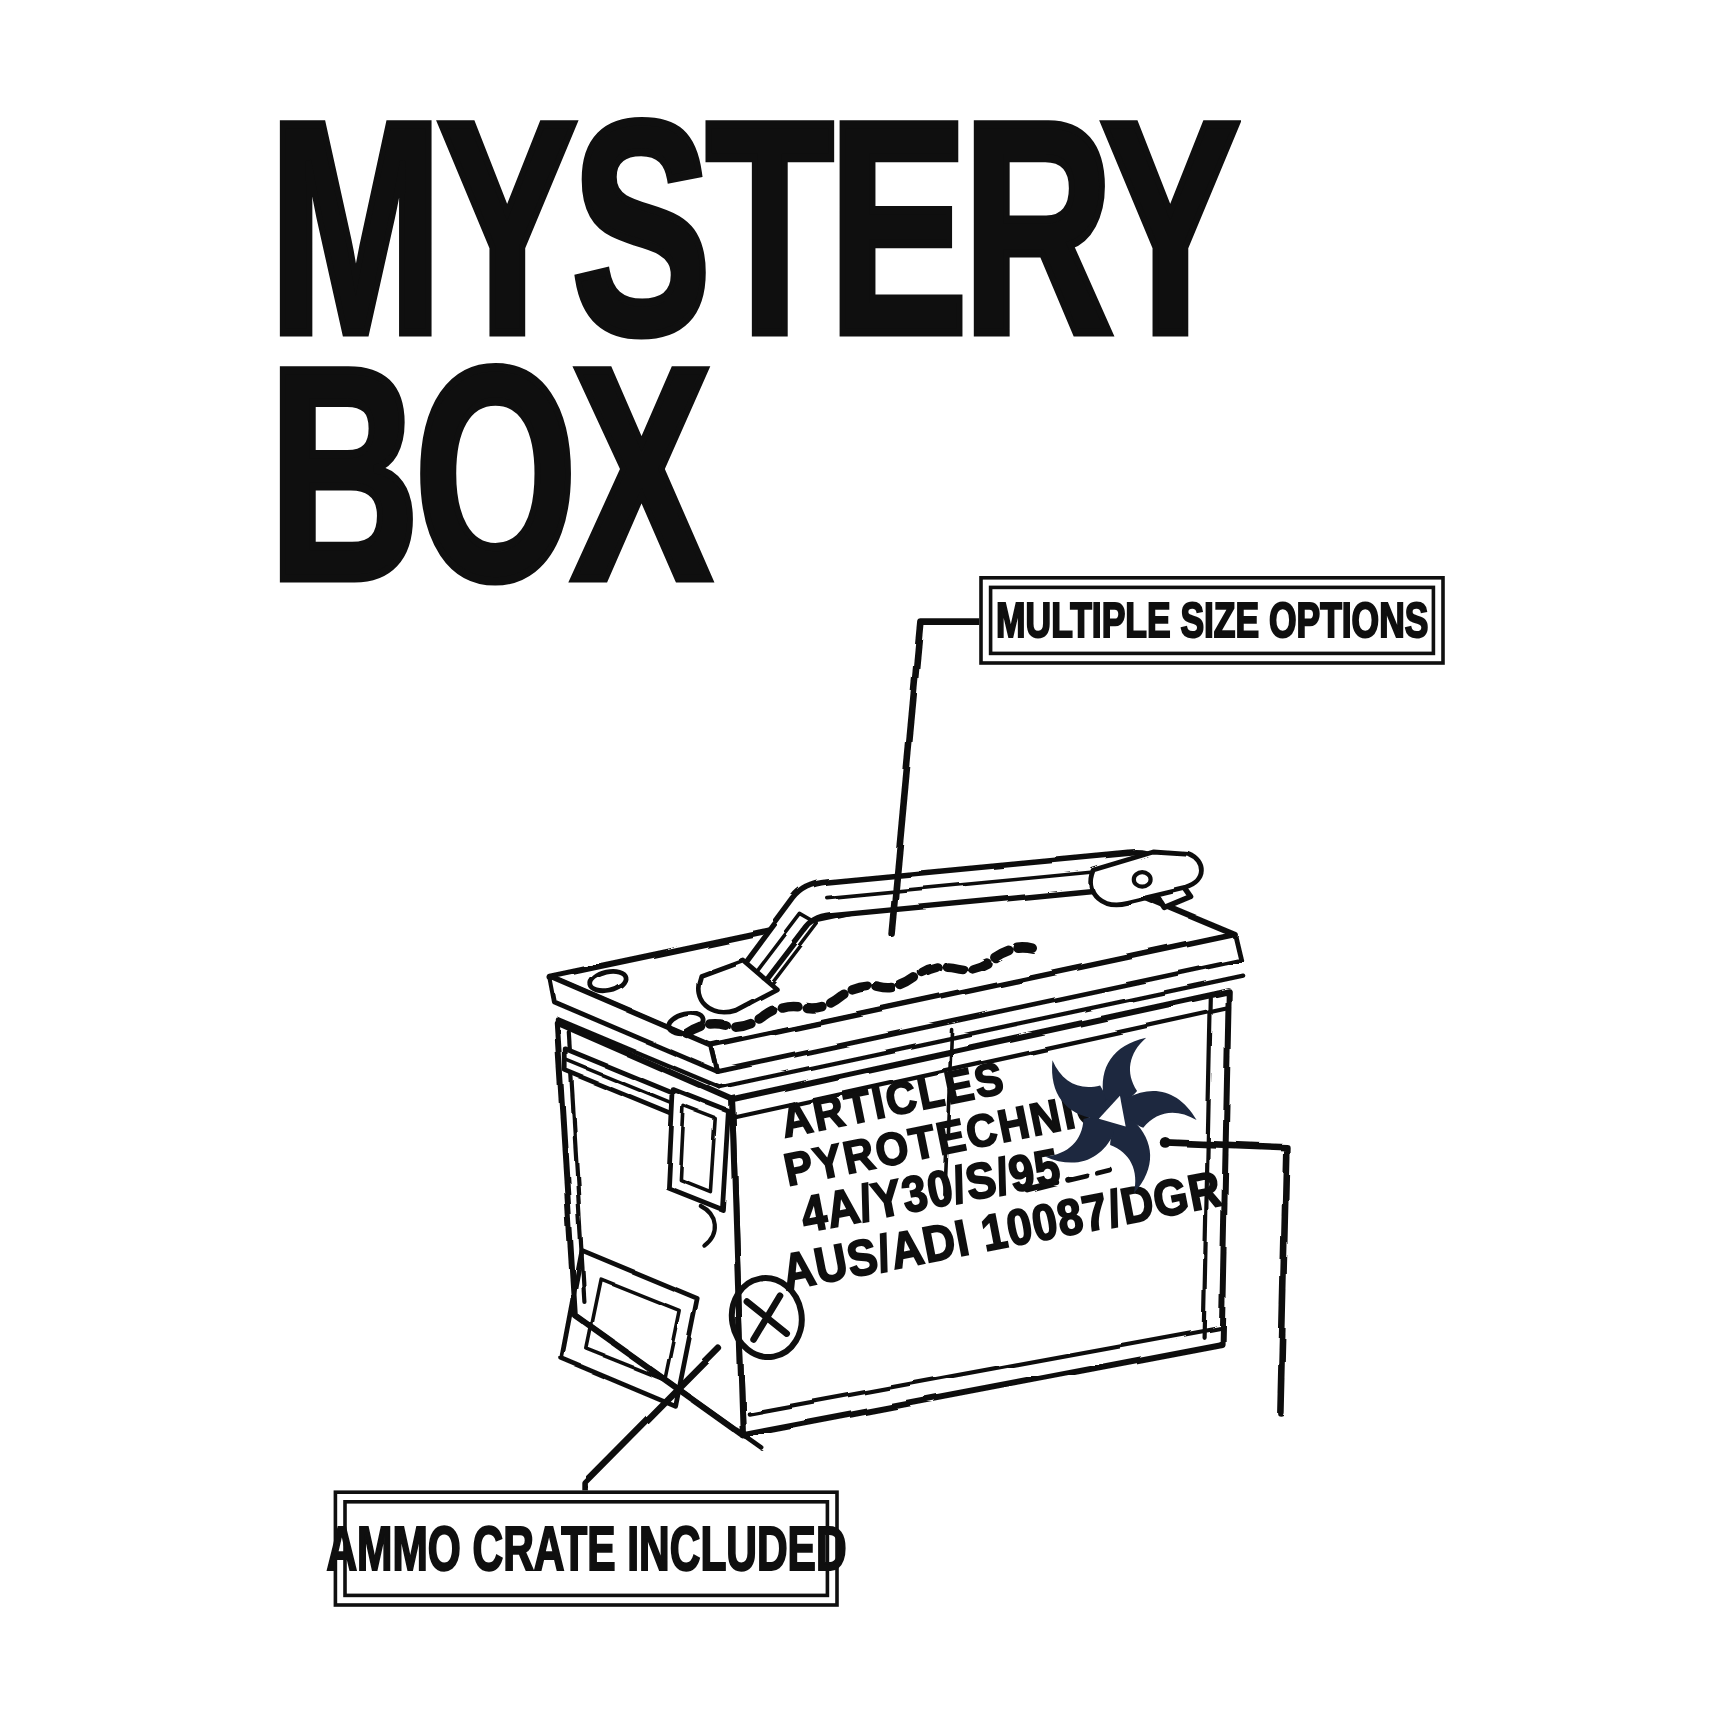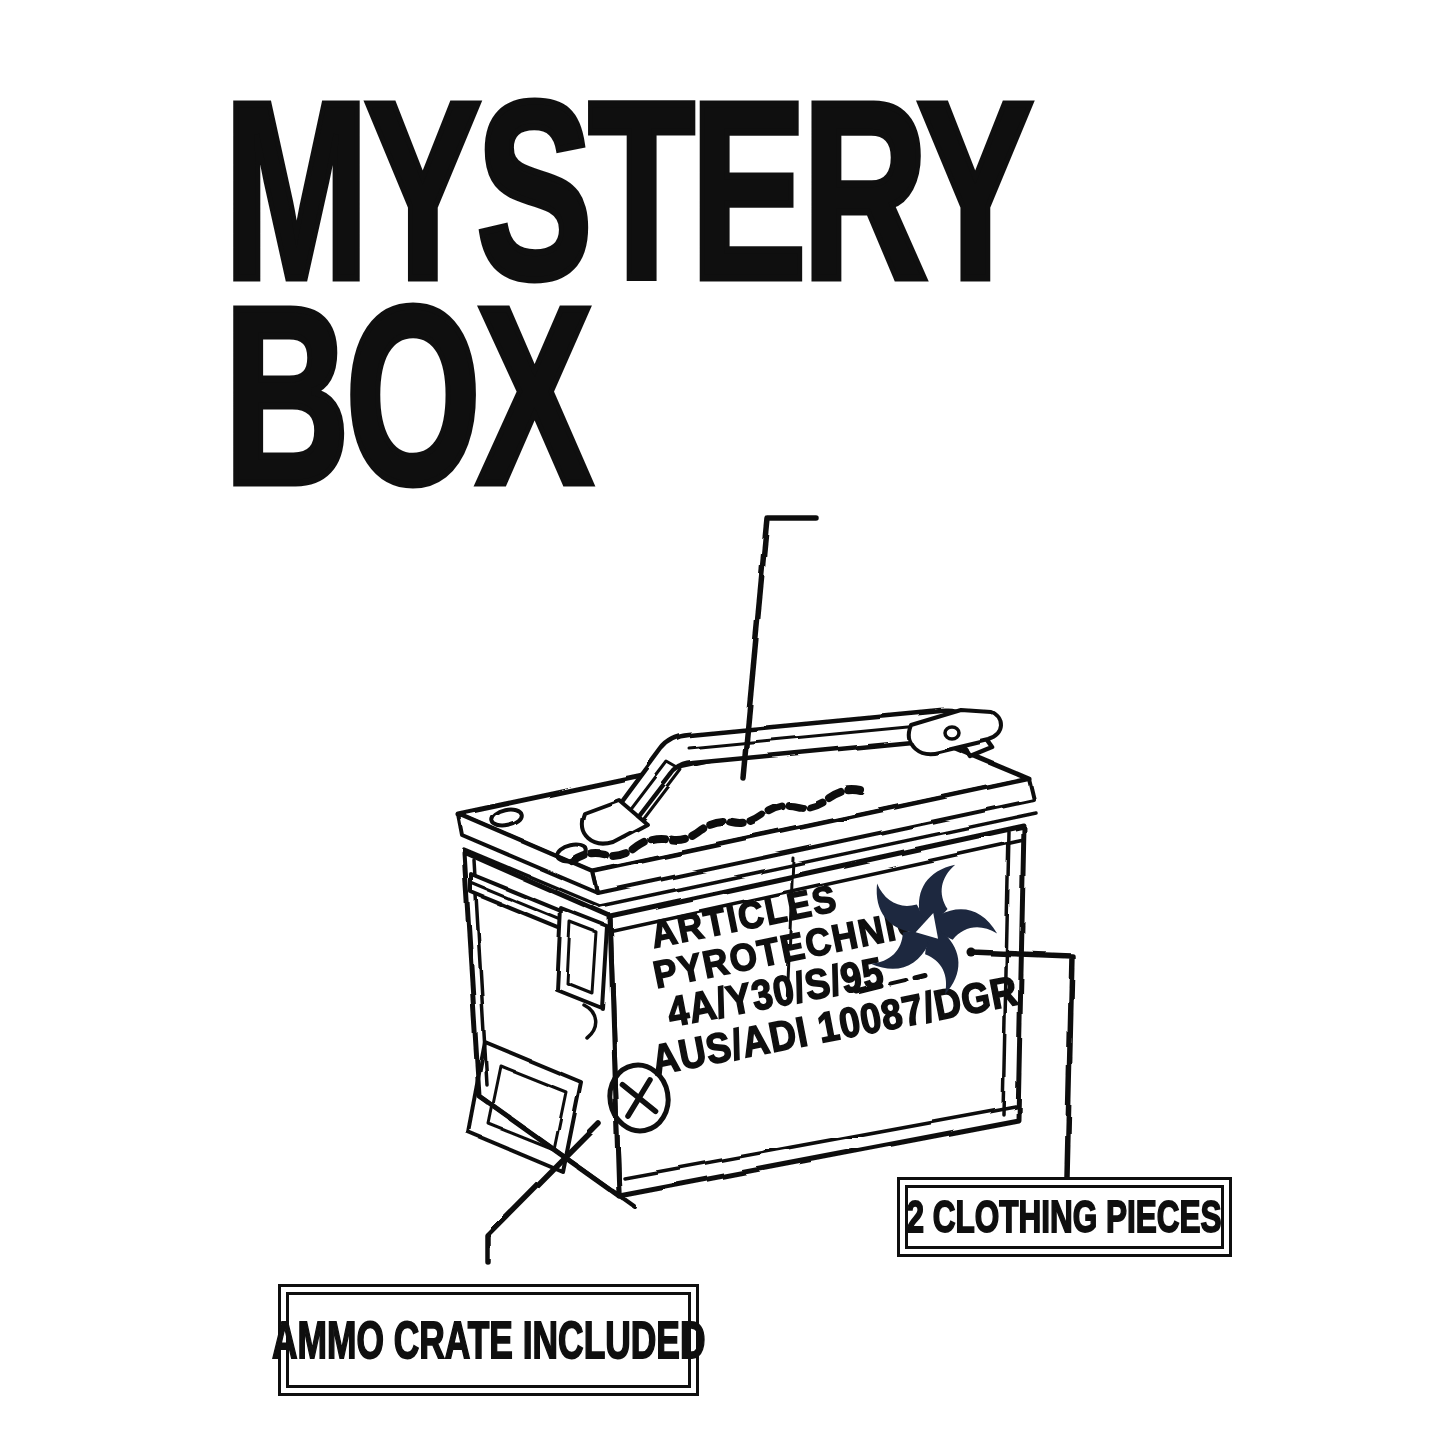--- a/index.html
+++ b/index.html
@@ -26,21 +26,21 @@
     display:flex;align-items:center;justify-content:center;overflow:visible;
   }
   .callout-text{
     font-weight:bold;white-space:nowrap;color:#0f0f0f;
     -webkit-text-stroke:1.8px #0f0f0f;letter-spacing:0px;
   }
   #callout-size{left:795px;top:480px;width:388px;height:74px;}
   #callout-size .callout-text{font-size:41px;transform:scaleX(0.72);}
   #callout-clothing{left:876px;top:1177px;width:335px;height:80px;}
   #callout-clothing .callout-text{font-size:45px;transform:scaleX(0.70);}
-  #callout-ammo{left:257px;top:1284px;width:421px;height:112px;}
+  #callout-ammo{left:257px;top:1242px;width:421px;height:97px;}
   #callout-ammo .callout-text{font-size:52px;transform:scaleX(0.68);}
   
   .art{position:absolute;left:0;top:0;width:1445px;height:1445px;}
   .art text{font-family:"Liberation Sans",sans-serif;font-weight:bold;fill:#0f0f0f;}
 </style>
 </head>
 <body>
 
 <div class="canvas">
 
@@ -132,26 +132,26 @@
     </g>
 
     <g stroke="#0f0f0f" fill="none" stroke-width="5.5" stroke-linecap="round" stroke-linejoin="round" filter="url(#rough)">
       <path d="M 795,518 L 746,518 L 722,778"></path>
       <path d="M 950,952 L 1051,956 L 1046,1177"></path>
       <circle cx="950" cy="952" r="4.5" fill="#0f0f0f" stroke="none"></circle>
       <path d="M 578,1124 L 467,1236 L 467,1262"></path>
     </g>
   </svg>
 
-
-  <div class="callout" id="callout-clothing">
+  <div class="callout" id="callout-size">
     <div class="callout-inner">
-      <span class="callout-text">2 CLOTHING PIECES</span>
+      <span class="callout-text">MULTIPLE SIZE OPTIONS</span>
     </div>
   </div>
+
 
   <div class="callout" id="callout-ammo">
     <div class="callout-inner">
       <span class="callout-text">AMMO CRATE INCLUDED</span>
     </div>
   </div>
 
 </div>
 
 </body></html>

